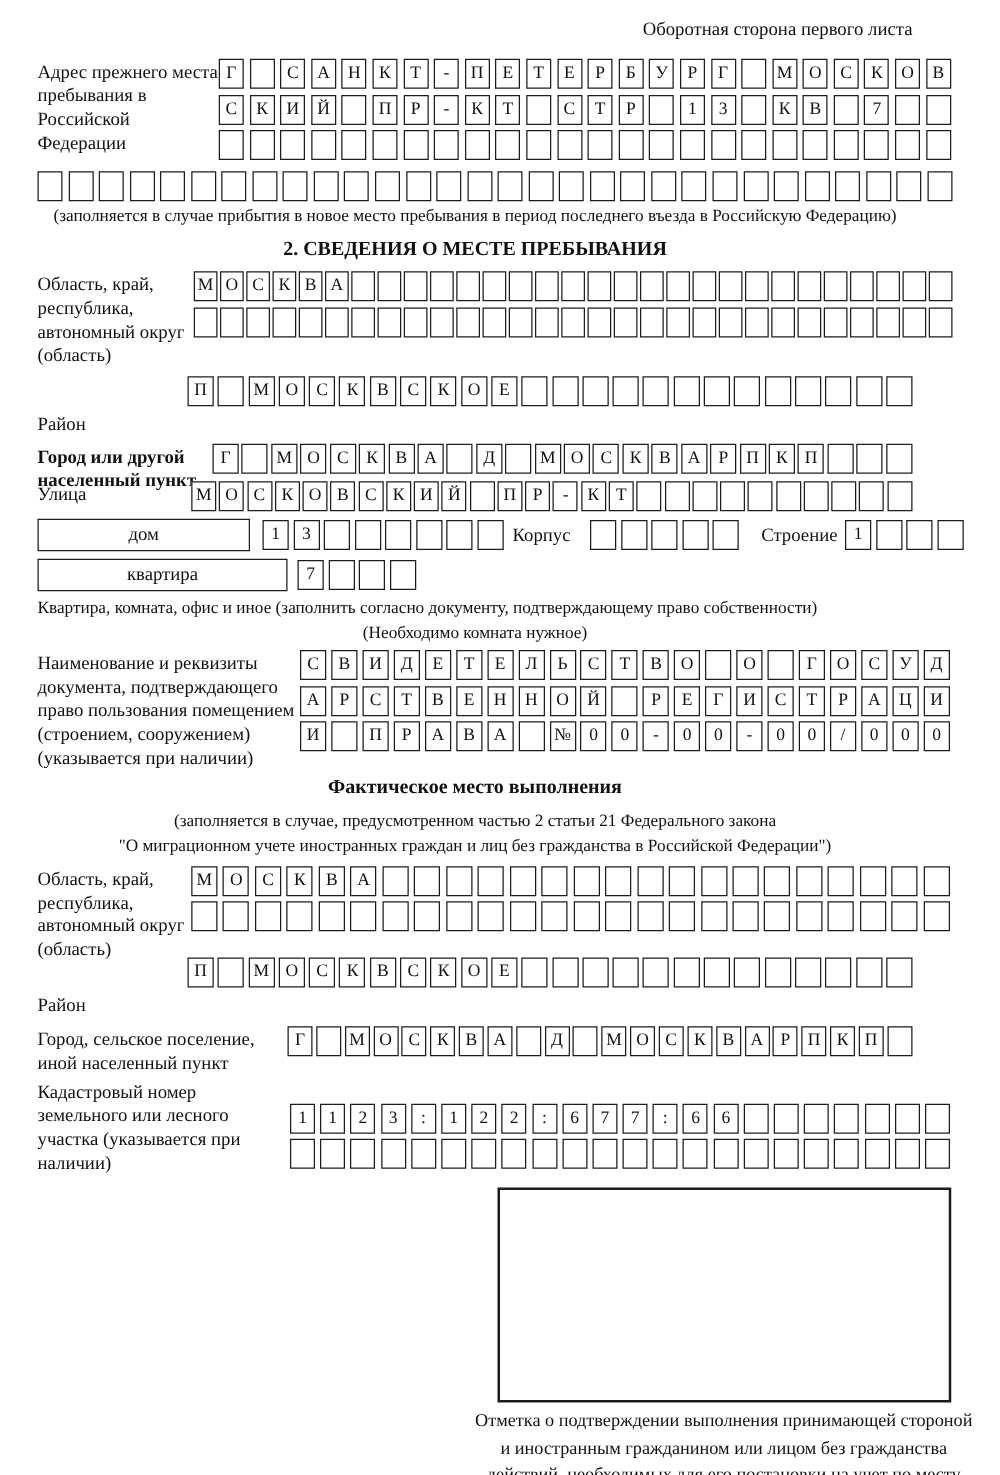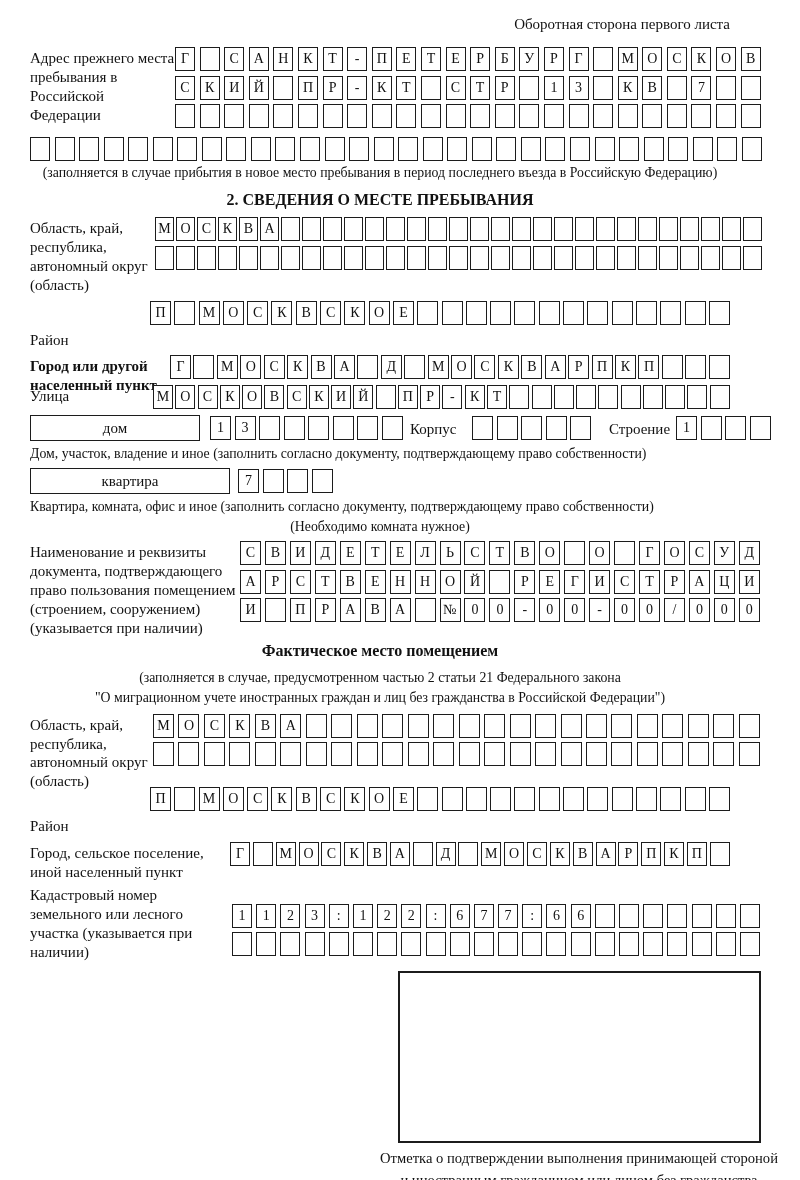--- a/index.html
+++ b/index.html
@@ -375,21 +375,20 @@
         <span class="box"></span>
       </div>
     <div class="inline-label" style="margin:0 6px 0 14px">Строение</div>
     <div class="cells-inline">
         <span class="box">1</span>
         <span class="box"></span>
         <span class="box"></span>
         <span class="box"></span>
       </div>
   </div>
-  <div class="small-note">Дом, участок, владение и иное (заполнить согласно документу, подтверждающему право собственности)</div>
 
   <div class="flexrow mt6" style="align-items:center">
     <div class="widebox" style="width:200px">квартира</div>
     <div class="cells-inline" style="margin-left:8px">
         <span class="box">7</span>
         <span class="box"></span>
         <span class="box"></span>
         <span class="box"></span>
       </div>
   </div>
@@ -465,21 +464,21 @@
           <span class="box">0</span>
           <span class="box">0</span>
           <span class="box">/</span>
           <span class="box">0</span>
           <span class="box">0</span>
           <span class="box">0</span>
         </div>
     </div>
   </div>
 
-  <div class="sec-title" style="margin-top:4px">Фактическое место помещением</div>
+  <div class="sec-title" style="margin-top:4px">Фактическое место выполнения</div>
   <div class="fact-note">(заполняется в случае, предусмотренном частью 2 статьи 21 Федерального закона</div>
   <div class="fact-note">"О миграционном учете иностранных граждан и лиц без гражданства в Российской Федерации")</div>
 
   <div class="flexrow mt6">
     <div class="label w123">Область, край, республика, автономный округ (область)</div>
     <div class="stack">
       <div class="cells cells-h">
           <span class="box">М</span>
           <span class="box">О</span>
           <span class="box">С</span>

